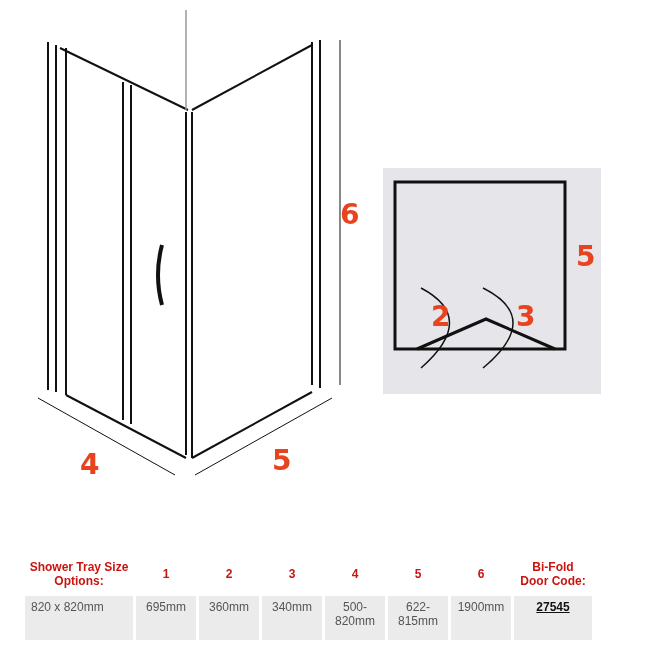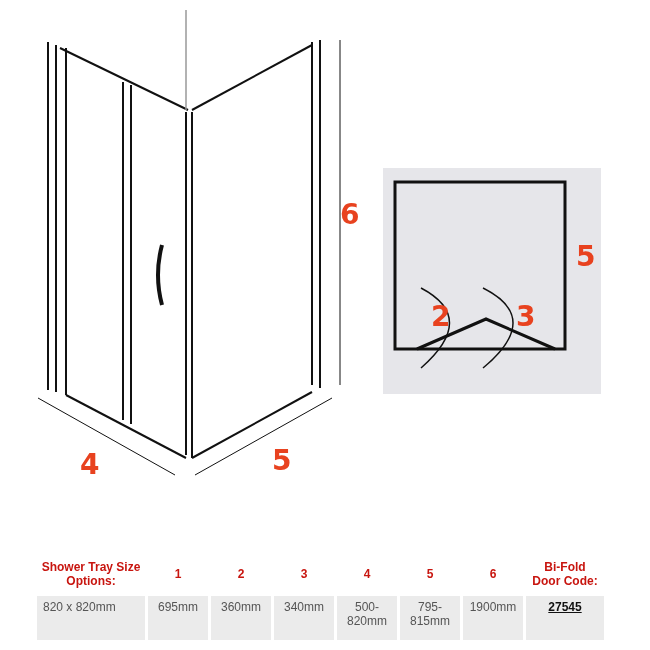--- a/index.html
+++ b/index.html
@@ -1,19 +1,19 @@
 <!DOCTYPE html>
 <html><head>
 <meta charset="utf-8">
 <style>
   html,body{margin:0;padding:0;background:#fff;}
   body{width:650px;height:650px;position:relative;overflow:hidden;font-family:"Liberation Sans",sans-serif;}
   .lbl{position:absolute;color:#e8421f;font-weight:bold;font-size:28px;font-family:"DejaVu Sans",sans-serif;}
   #plan{position:absolute;left:383px;top:168px;width:218px;height:226px;background:#e6e6ea;}
-  table{position:absolute;left:34px;top:552px;border-collapse:separate;border-spacing:3px 0;}
+  table{position:absolute;left:22px;top:552px;border-collapse:separate;border-spacing:3px 0;}
   th{color:#c8150f;font-size:12px;font-weight:bold;text-align:center;padding:2px 4px;height:40px;vertical-align:middle;}
   td{background:#ebebeb;font-size:12px;color:#555;padding:4px 6px;height:36px;vertical-align:top;text-align:center;margin-top:16px;}
   td.first{text-align:left;}
   td.code{font-weight:bold;color:#111;text-decoration:underline;}
 </style>
 </head>
 <body>
 
 <svg width="380" height="500" style="position:absolute;left:0;top:0" stroke="#111" fill="none" stroke-width="2">
   <line x1="48" y1="42" x2="48" y2="390"></line>
@@ -62,18 +62,18 @@
     <th style="width:52px">5</th>
     <th style="width:52px">6</th>
     <th style="width:70px">Bi-Fold Door Code:</th>
   </tr>
   <tr>
     <td class="first">820 x 820mm</td>
     <td>695mm</td>
     <td>360mm</td>
     <td>340mm</td>
     <td>500-820mm</td>
-    <td>795-815mm</td>
+    <td>622-815mm</td>
     <td>1900mm</td>
     <td class="code">27545</td>
   </tr>
 </tbody>
   </table>
 
 </body></html>

